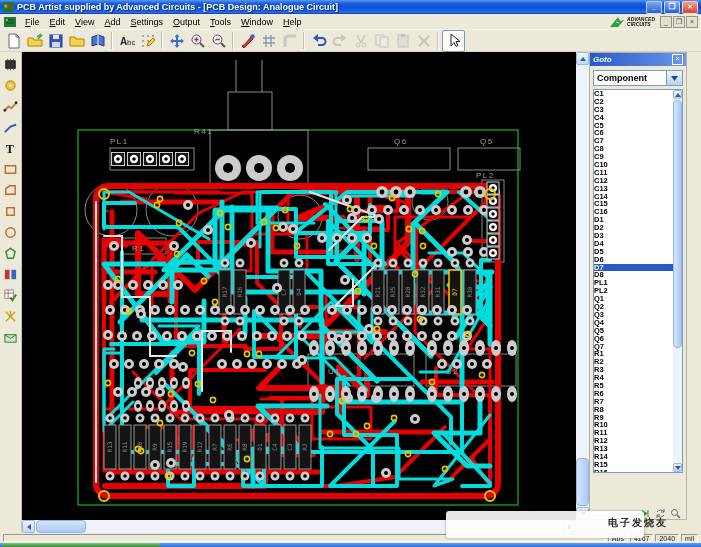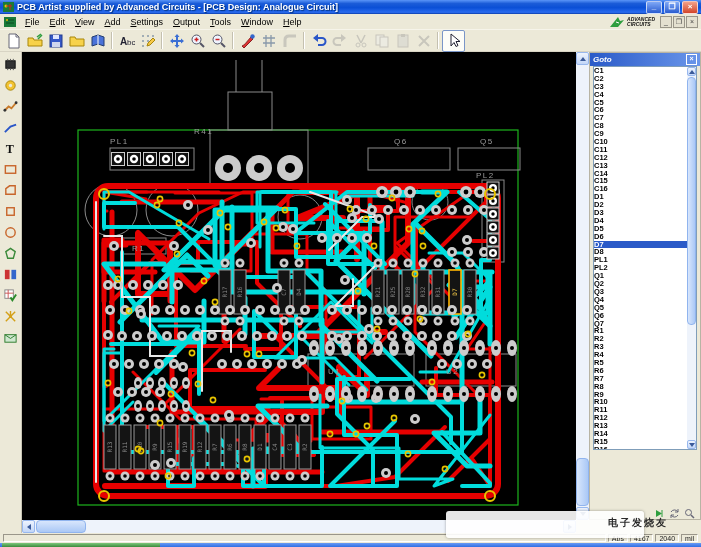--- a/index.html
+++ b/index.html
@@ -54,21 +54,21 @@
     display:flex;align-items:center;justify-content:center}
   .tri{width:0;height:0}
   .tri.up{border-left:3px solid transparent;border-right:3px solid transparent;border-bottom:4px solid #3a5a9a}
   .tri.down{border-left:3px solid transparent;border-right:3px solid transparent;border-top:4px solid #3a5a9a}
   .tri.left{border-top:3px solid transparent;border-bottom:3px solid transparent;border-right:4px solid #3a5a9a}
   .tri.right{border-top:3px solid transparent;border-bottom:3px solid transparent;border-left:4px solid #3a5a9a}
   .sthumb{position:absolute;background:linear-gradient(90deg,#d8e6fc,#aac8f6);
     border:1px solid #90b4ee;border-radius:4px;box-sizing:border-box}
   .sthumb.h{background:linear-gradient(180deg,#d8e6fc,#aac8f6)}
   
-  #gotopanel{position:absolute;left:589px;top:52px;width:112px;height:468px;background:#ece9d8;
+  #gotopanel{position:absolute;left:589px;top:52px;width:98px;height:468px;background:#ece9d8;
     border:1px solid #b8b4a4;box-sizing:border-box}
   #goto-header{height:13px;background:linear-gradient(90deg,#2a5ac8,#6a96ea);color:#fff;
     font-size:8px;font-weight:bold;font-style:italic;display:flex;align-items:center;padding:0 3px}
   #goto-close{margin-left:auto;width:9px;height:9px;border:1px solid #fff;font-size:7px;line-height:7px;
     text-align:center;font-style:normal}
   #goto-combo{position:relative;margin:4px 3px 3px 3px;height:16px;background:#fff;
     border:1px solid #7f9db9;font-size:9px;font-weight:bold;display:flex;align-items:center;
     padding-left:3px;box-sizing:border-box}
   #combo-btn{position:absolute;right:0;top:0;width:15px;height:14px;
     background:linear-gradient(#eef4fe,#b8d0f6);border-left:1px solid #7f9db9;
@@ -1062,20 +1062,28 @@
       <span class="tri right"></span>
     </span>
 </div>
 <div id="scorner"></div>
 
 <div id="gotopanel">
   <div id="goto-header">
     <span>Goto</span>
     <span id="goto-close">×</span>
   </div>
+  <div id="goto-combo">
+    <span>Component</span>
+    <span id="combo-btn">
+      <svg width="7" height="5" viewBox="0 0 7 5">
+          <path d="M0 0h7L3.5 5z" fill="#24428a"></path>
+        </svg>
+    </span>
+  </div>
   <div id="goto-list">
     <div id="list-items">
         <div class="litem">C1</div>
         <div class="litem">C2</div>
         <div class="litem">C3</div>
         <div class="litem">C4</div>
         <div class="litem">C5</div>
         <div class="litem">C6</div>
         <div class="litem">C7</div>
         <div class="litem">C8</div>

